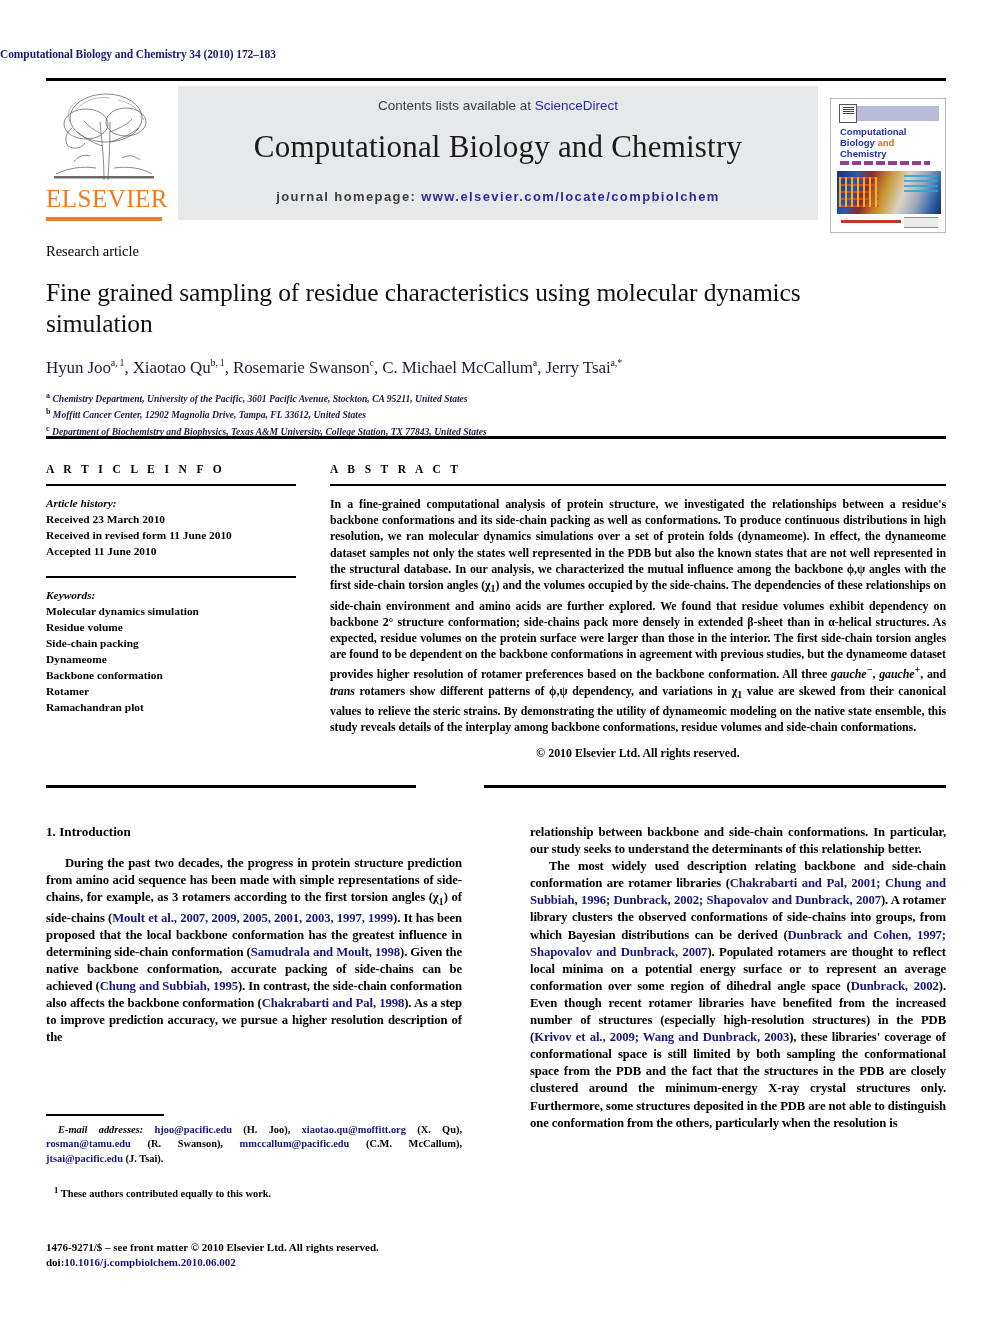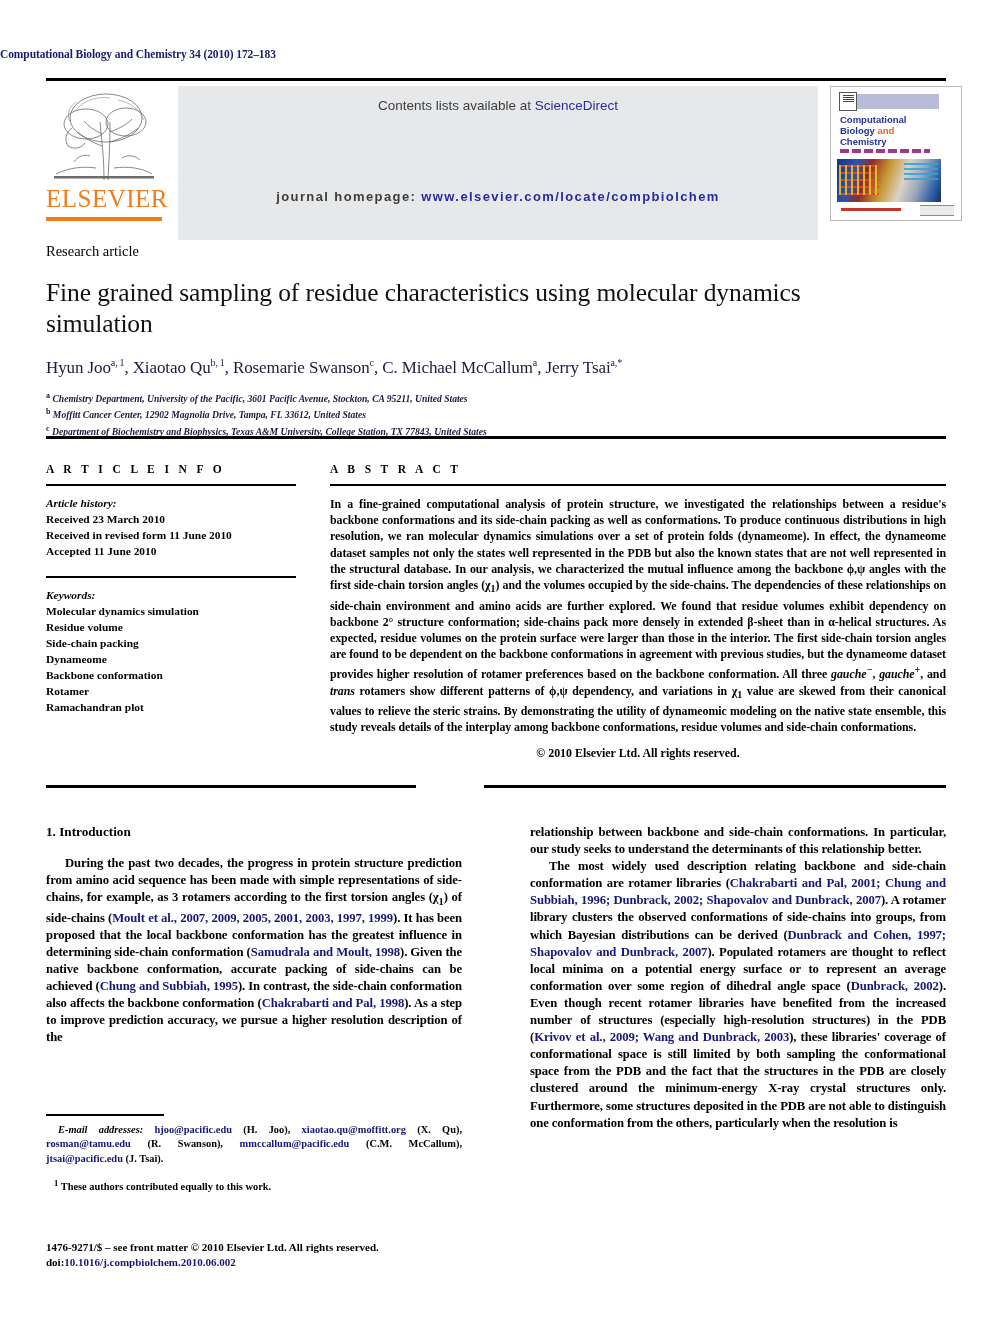--- a/index.html
+++ b/index.html
@@ -78,21 +78,21 @@
     left: 0; top: 131px;
     width: 116px;
     height: 4px;
     background: #F07C1E;
   }
 
   .sd-panel {
     position: absolute;
     left: 132px; top: 8px;
     width: 640px;
-    height: 154px;
+    height: 134px;
     background: #e7e8ea;
   }
   .sd-line {
     position: absolute;
     left: 0; top: 12px;
     width: 640px;
     text-align: center;
     font-family: "Liberation Sans", sans-serif;
     font-size: 13.5px;
     color: #3c3c3c;
@@ -117,22 +117,22 @@
     font-size: 13px;
     color: #3c3c3c;
     letter-spacing: 1.4px;
     font-weight: bold;
   }
   .homepage-url { color: #2a2aa0; }
 
   
   .cover {
     position: absolute;
-    left: 784px; top: 8px;
-    width: 132px;
+    left: 784px; top: 20px;
+    width: 116px;
     height: 135px;
     border: 1px solid #b9b9b9;
     background: #ffffff;
     box-sizing: border-box;
     overflow: hidden;
     padding-left: 16px;
   }
   .cover-topbar {
     position: absolute;
     left: 8px; top: 7px;
@@ -351,21 +351,21 @@
   }
   .fn {
     font-size: 10.4px;
     line-height: 14.4px;
     font-weight: bold;
     text-align: justify;
   }
   .fn .lbl { font-style: italic; }
   .fn-mail { color: #17177a; }
   .fn-star { padding-left: 10px; text-indent: -10px; }
-  .fn-1 { padding-left: 18px; text-indent: -10px; margin-top: 10px; }
+  .fn-1 { padding-left: 18px; text-indent: -10px; margin-top: 17px; }
   .issn {
     position: absolute;
     left: 46px; top: 1240px;
     width: 430px;
     font-size: 11px;
     line-height: 15px;
     font-weight: bold;
   }
   .doi-link { color: #17177a; }
 </style>
@@ -408,20 +408,21 @@
         </svg>
       </div>
       <div class="elsevier-word">ELSEVIER</div>
       <div class="elsevier-underline"></div>
     </div>
 
     <div class="sd-panel">
       <div class="sd-line">
         <span>Contents lists available at </span><span class="sd-link">ScienceDirect</span>
       </div>
+      <div class="journal-title">Computational Biology and Chemistry</div>
       <div class="homepage-line">
         <span>journal homepage:</span>
         <span class="homepage-url">www.elsevier.com/locate/compbiolchem</span>
       </div>
     </div>
 
     <div class="cover">
       <div class="cover-topbar"></div>
       <div class="cover-elsbox">
           <i></i>

